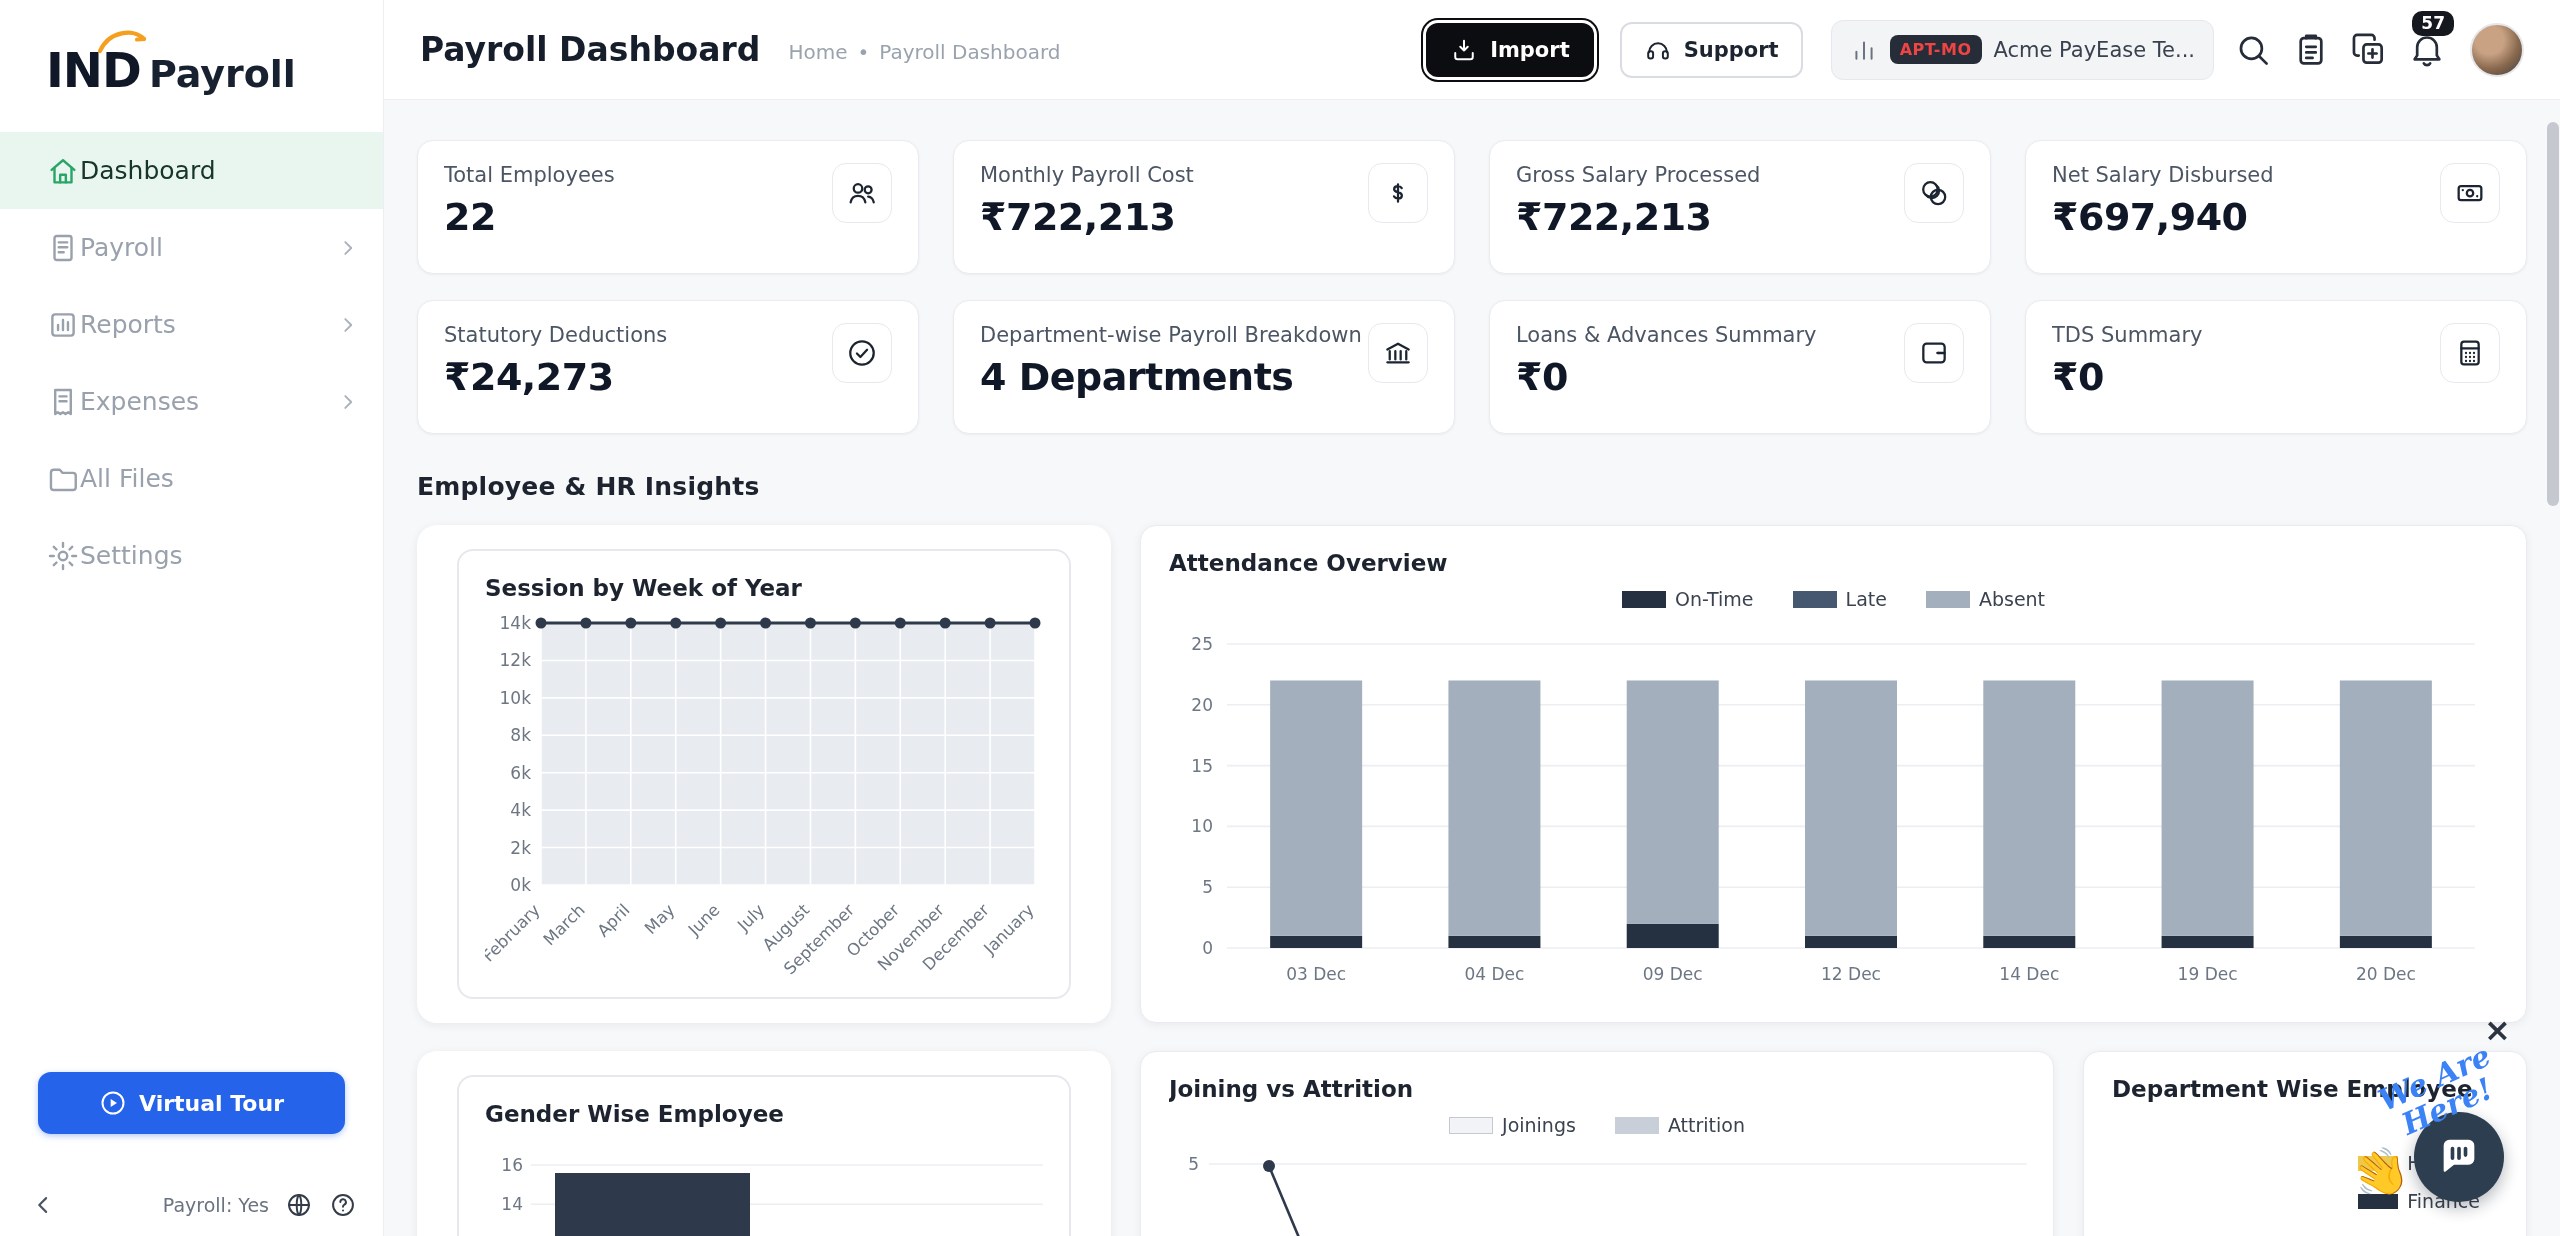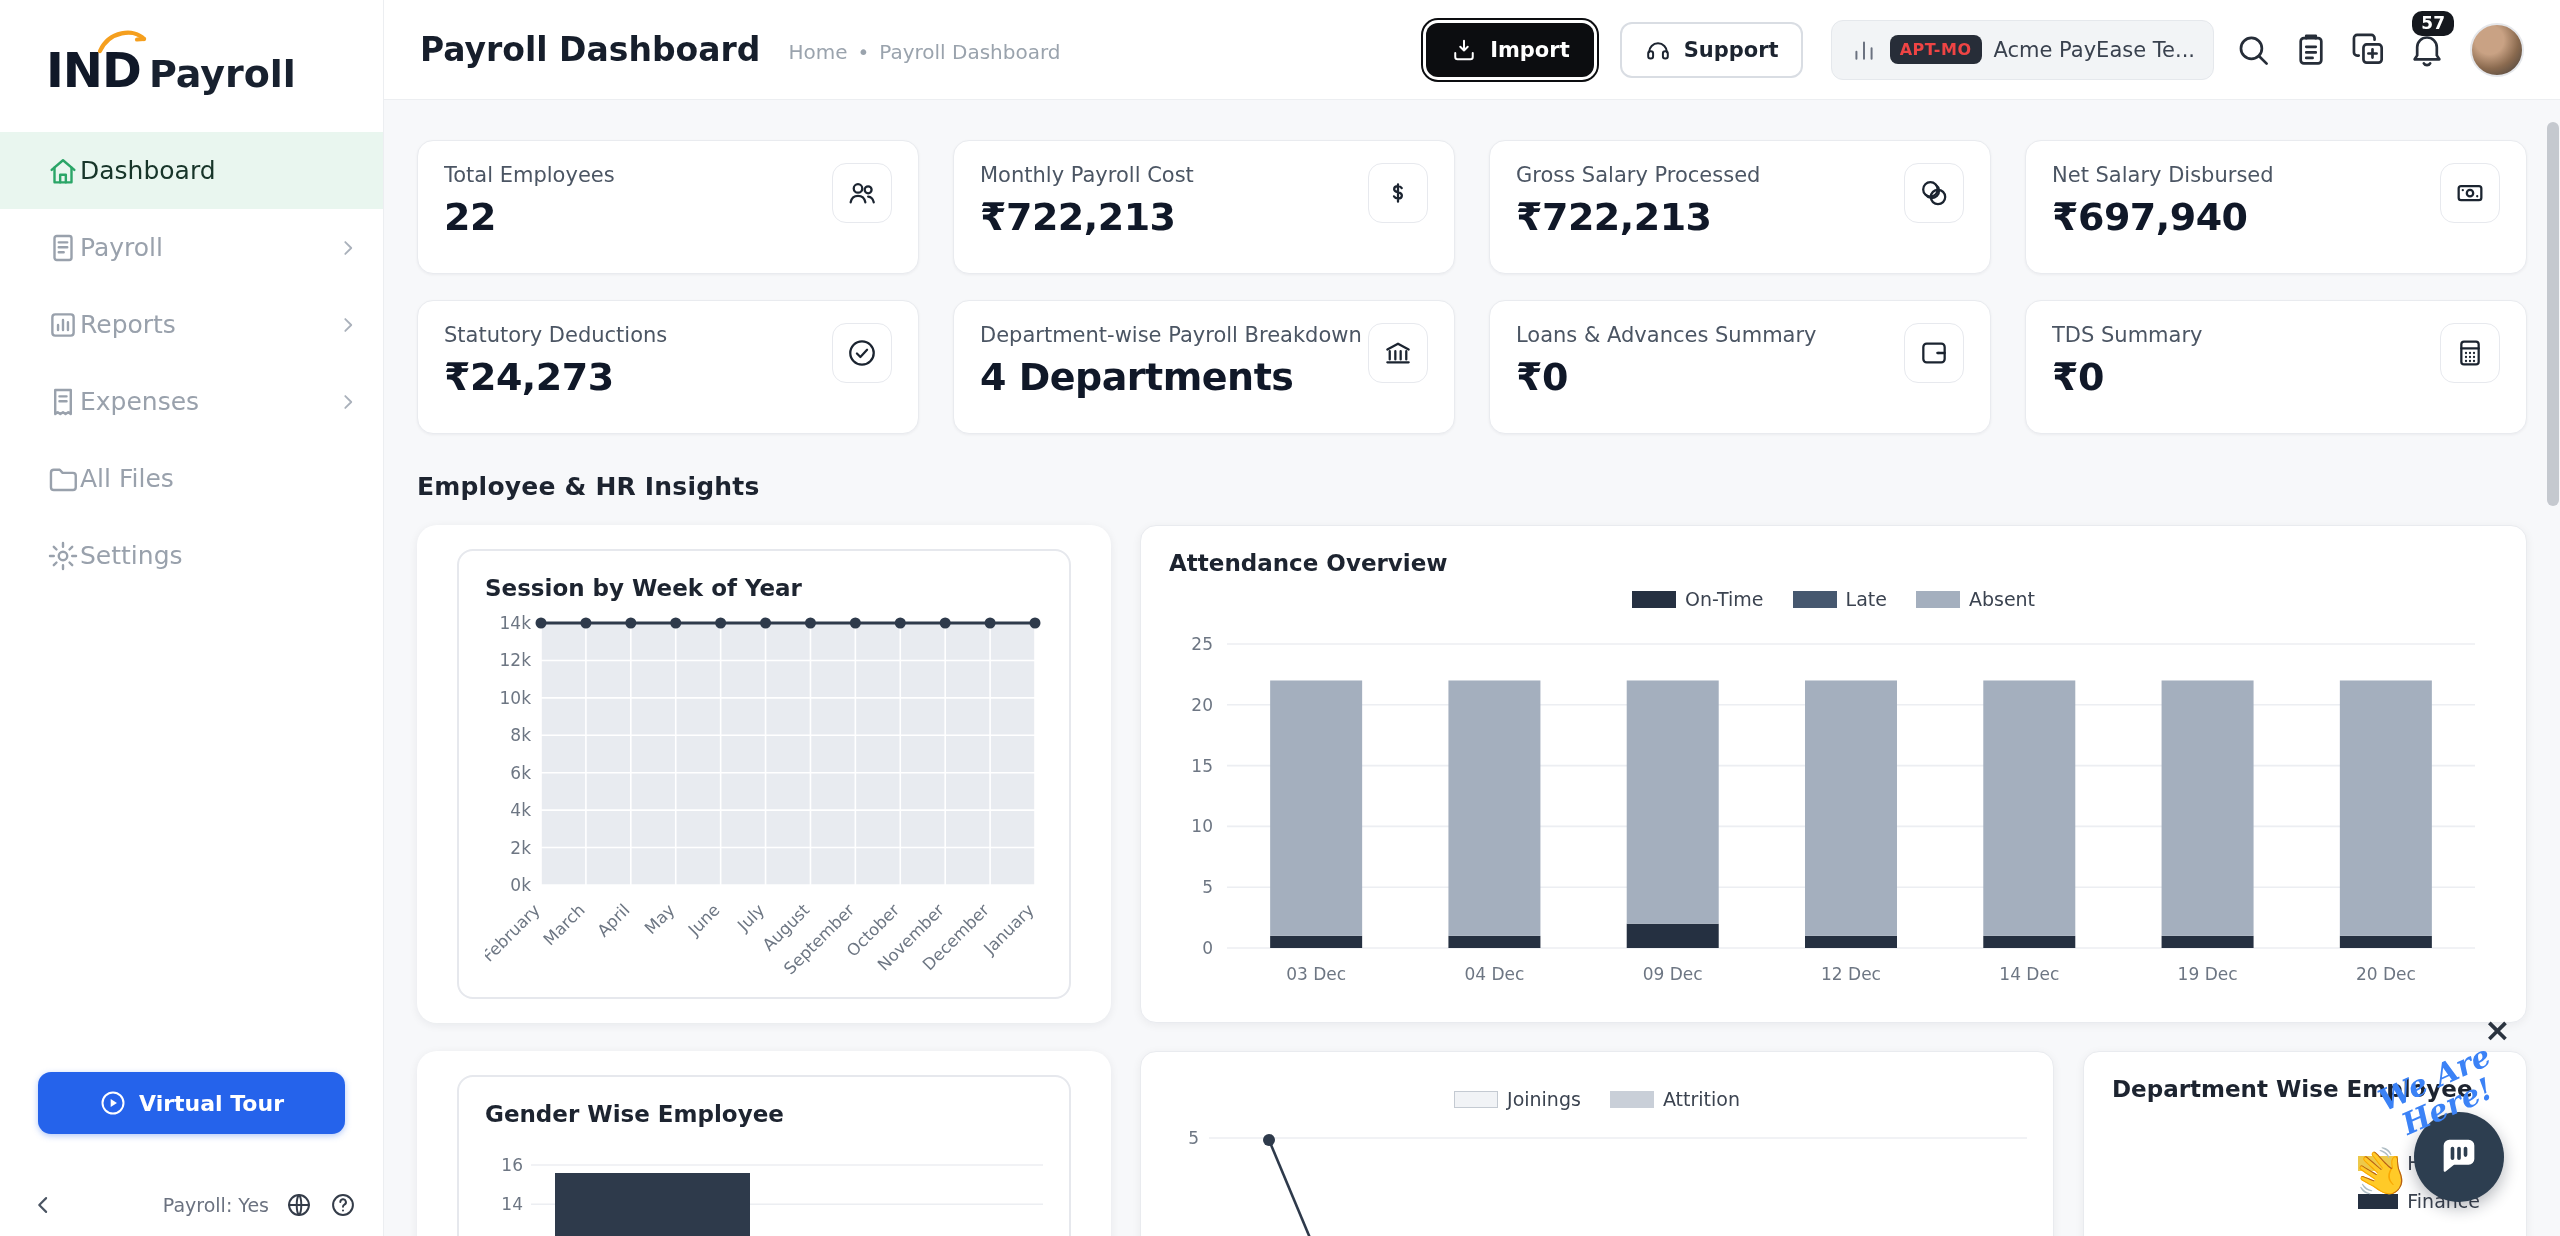--- a/index.html
+++ b/index.html
@@ -66,21 +66,21 @@
 .row2{margin-top:28px}
 .chart-outer{background:#fff;border-radius:20px;box-shadow:0 2px 10px rgba(16,24,40,.07);padding:24px 40px;flex:none;overflow:hidden}
 .session-outer{width:694px;height:498px}
 .gender-outer{width:694px;height:420px}
 .panel{border:2px solid #e6e8ed;border-radius:16px;padding:24px 26px;background:#fff;height:100%;overflow:hidden}
 .chart-card{background:#fff;border:1px solid #e9ebef;border-radius:16px;box-shadow:0 2px 10px rgba(16,24,40,.06);padding:24px 28px;position:relative;overflow:hidden}
 .attendance-card{flex:1;height:498px}
 .joining-card{width:914px;height:420px;flex:none}
 .dept-card{flex:1;height:420px}
 .chart-title{font-size:23px;font-weight:700;color:#1d2430;white-space:nowrap;overflow:hidden}
-.legend{display:flex;justify-content:center;align-items:center;gap:29px;margin-top:12px;font-size:19px;color:#3b4350}
+.legend{display:flex;justify-content:center;align-items:center;gap:39px;margin-top:12px;font-size:19px;color:#3b4350}
 .legend-item{display:flex;align-items:center;gap:9px}
 .legend-sw{width:44px;height:17px;display:inline-block}
 .dept-legend{position:absolute;right:46px;top:100px;display:flex;flex-direction:column;gap:16px;font-size:19px;color:#3b4350}
 .dept-legend .legend-item .legend-sw{width:40px;height:15px}
 
 
 .chat-close{position:absolute;left:2484px;top:1014px;font-size:32px;font-weight:600;color:#2b3440;cursor:pointer;line-height:1;z-index:60}
 .we-are-here{position:absolute;left:2346px;top:1062px;width:190px;text-align:center;transform:rotate(-24deg);color:#3b82f6;font-family:"DejaVu Serif","Liberation Serif",serif;font-style:italic;font-weight:700;font-size:30px;line-height:1.02;z-index:55}
 .wave{position:absolute;left:2352px;top:1146px;font-size:46px;transform:rotate(-18deg);z-index:56}
 .chat-fab{position:absolute;left:2414px;top:1112px;width:90px;height:90px;border-radius:50%;background:#2d3e50;display:flex;align-items:center;justify-content:center;box-shadow:0 6px 16px rgba(16,24,40,.3);z-index:54}
@@ -516,20 +516,21 @@
                   <line x1="46" y1="106.4" x2="558" y2="106.4" stroke="#eceef2" stroke-width="1.6"></line>
                   <text class="axis-text" x="38" y="112.4" text-anchor="end" font-size="17">12</text>
                   <line x1="46" y1="145.60000000000002" x2="558" y2="145.60000000000002" stroke="#eceef2" stroke-width="1.6"></line>
                   <text class="axis-text" x="38" y="151.60000000000002" text-anchor="end" font-size="17">10</text>
                   <rect x="70" y="36" width="195" height="194" fill="#2e3a4b"></rect>
                 </svg>
               </div>
           </div>
         </div>
         <div class="chart-card joining-card">
+          <div class="chart-title">Joining vs Attrition</div>
           <div class="legend">
               <span class="legend-item">
                 <span class="legend-sw" style="background:#f1f3f6;border:1.5px solid #c4cad2"></span>
                 <span>Joinings</span>
               </span>
               <span class="legend-item">
                 <span class="legend-sw" style="background:#c9cfd8"></span>
                 <span>Attrition</span>
               </span>
             </div>

